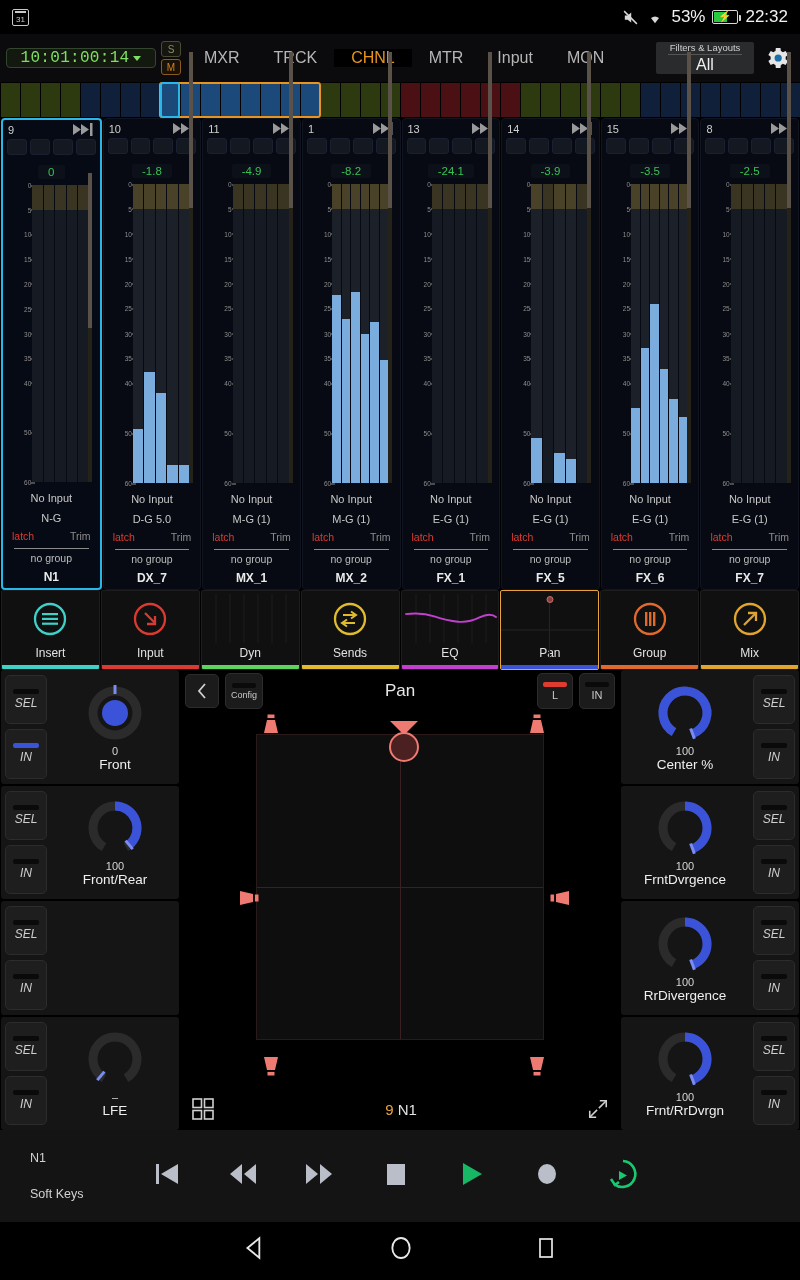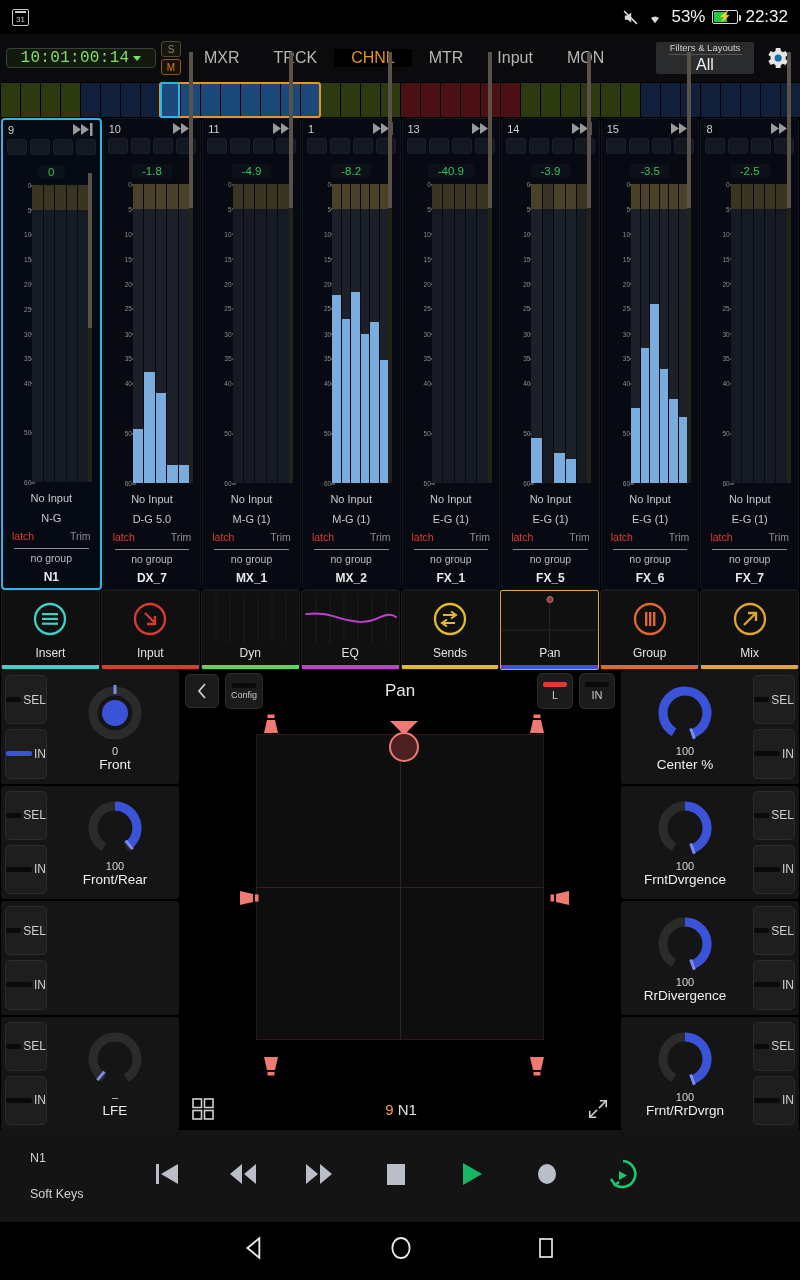--- a/index.html
+++ b/index.html
@@ -90,21 +90,21 @@
   .pan-mini { position:absolute; inset:0; }
   .pan-mini-dot { position:absolute; width:7px; height:7px; border-radius:50%; background:#8a3f3f; border:1px solid #c86d6d; left:50%; top:5px; transform:translateX(-50%); }
 
   
   .main { height:460px; display:flex; background:#000; gap:2px; padding:0 1px; }
   .side { width:178px; display:flex; flex-direction:column; gap:2px; }
   .srow { flex:1 1 0; background:#151515; border-radius:3px; display:flex; align-items:stretch; }
   .srow.right { flex-direction:row-reverse; }
   .sbtns { width:50px; display:flex; flex-direction:column; justify-content:center; gap:5px; padding:5px 4px; }
   .sbtn { flex:1 1 0; background:#1e1e1e; border:1px solid #2c2c2c; border-radius:5px;
-          display:flex; align-items:center; justify-content:center; gap:2px; }
+          display:flex; flex-direction:column; align-items:center; justify-content:center; gap:2px;font-style:italic; }
   .sbtn-led { width:26px; height:5px; border-radius:2px; background:#0a0a0a; }
   .sbtn-led.on { background:#3b53d8; }
   .sbtn-txt { font-size:12px; color:#cfcfcf; }
   .knobcell { flex:1 1 auto; display:flex; flex-direction:column; align-items:center; justify-content:center; }
   .knob { width:62px; height:62px; position:relative; }
   .knob svg { display:block; }
   .knob-val { font-size:11px; color:#d5d5d5; margin-top:1px; }
   .knob-lbl { font-size:13.5px; color:#efefef; }
 
   .pancenter { flex:1 1 auto; display:flex; flex-direction:column; background:#000; }
@@ -614,21 +614,21 @@
           <path d="M8 1 L16 6.5 L8 12 Z" fill="#9a9a9a"></path>
           <rect x="17" y="0" width="2.5" height="13" fill="#9a9a9a"></rect>
         </svg>
       </div>
       <div class="ch-btnrow">
         <div class="ch-minibtn"></div>
         <div class="ch-minibtn"></div>
         <div class="ch-minibtn"></div>
         <div class="ch-minibtn"></div>
       </div>
-      <div class="ch-gain">-40.9</div>
+      <div class="ch-gain">-24.1</div>
       <div class="meterwrap">
         <div class="meter">
           <div class="mscale">
             <div class="mtick" style="top: 0%;">0<i></i></div>
             <div class="mtick" style="top: 8.3%;">5<i></i></div>
             <div class="mtick" style="top: 16.6%;">10<i></i></div>
             <div class="mtick" style="top: 25%;">15<i></i></div>
             <div class="mtick" style="top: 33.3%;">20<i></i></div>
             <div class="mtick" style="top: 41.6%;">25<i></i></div>
             <div class="mtick" style="top: 50%;">30<i></i></div>
@@ -1000,45 +1000,45 @@
           <line x1="52" y1="0" x2="52" y2="46" stroke="#1d1d1d" stroke-width="1"></line>
           <line x1="65" y1="0" x2="65" y2="46" stroke="#1d1d1d" stroke-width="1"></line>
           <line x1="78" y1="0" x2="78" y2="46" stroke="#1d1d1d" stroke-width="1"></line>
         </svg>
       </div>
       <div class="ftab-lbl">Dyn</div>
       <div class="ftab-bar" style="background: rgb(95, 211, 95);"></div>
     </div>
     <div class="ftab">
       <div class="ftab-ico">
+        <svg width="40" height="40" viewBox="0 0 40 40">
+          <circle cx="20" cy="20" r="15" fill="none" stroke="#e0bb2e" stroke-width="2.3"></circle>
+          <path d="M13 16 h12" stroke="#e0bb2e" stroke-width="2"></path>
+          <path d="M13 24 h12" stroke="#e0bb2e" stroke-width="2"></path>
+          <path d="M21 12.5 L26 16 L21 19.5" stroke="#e0bb2e" stroke-width="2" fill="none"></path>
+          <path d="M17 20.5 L12 24 L17 27.5" stroke="#e0bb2e" stroke-width="2" fill="none"></path>
+        </svg>
+      </div>
+      <div class="ftab-lbl">Sends</div>
+      <div class="ftab-bar" style="background: rgb(224, 187, 46);"></div>
+    </div>
+    <div class="ftab">
+      <div class="ftab-ico">
         <svg width="100%" height="100%" viewBox="0 0 90 46">
           <line x1="13" y1="0" x2="13" y2="46" stroke="#1d1d1d" stroke-width="1"></line>
           <line x1="26" y1="0" x2="26" y2="46" stroke="#1d1d1d" stroke-width="1"></line>
           <line x1="39" y1="0" x2="39" y2="46" stroke="#1d1d1d" stroke-width="1"></line>
           <line x1="52" y1="0" x2="52" y2="46" stroke="#1d1d1d" stroke-width="1"></line>
           <line x1="65" y1="0" x2="65" y2="46" stroke="#1d1d1d" stroke-width="1"></line>
           <line x1="78" y1="0" x2="78" y2="46" stroke="#1d1d1d" stroke-width="1"></line>
           <path d="M3 19 Q18 17 30 21 T52 26 T72 22 T88 22" stroke="#c33fd0" stroke-width="1.7" fill="none"></path>
         </svg>
       </div>
       <div class="ftab-lbl">EQ</div>
       <div class="ftab-bar" style="background: rgb(195, 63, 208);"></div>
-    </div>
-    <div class="ftab">
-      <div class="ftab-ico">
-        <svg width="40" height="40" viewBox="0 0 40 40">
-          <circle cx="20" cy="20" r="15" fill="none" stroke="#e0bb2e" stroke-width="2.3"></circle>
-          <path d="M13 16 h12" stroke="#e0bb2e" stroke-width="2"></path>
-          <path d="M13 24 h12" stroke="#e0bb2e" stroke-width="2"></path>
-          <path d="M21 12.5 L26 16 L21 19.5" stroke="#e0bb2e" stroke-width="2" fill="none"></path>
-          <path d="M17 20.5 L12 24 L17 27.5" stroke="#e0bb2e" stroke-width="2" fill="none"></path>
-        </svg>
-      </div>
-      <div class="ftab-lbl">Sends</div>
-      <div class="ftab-bar" style="background: rgb(224, 187, 46);"></div>
     </div>
     <div class="ftab active">
       <div class="ftab-ico">
         <div class="pan-mini"><svg width="100%" height="100%" viewBox="0 0 90 52">
             <line x1="45" y1="0" x2="45" y2="52" stroke="#242424" stroke-width="1"></line>
             <line x1="0" y1="26" x2="90" y2="26" stroke="#242424" stroke-width="1"></line>
           </svg><div class="pan-mini-dot"></div></div>
       </div>
       <div class="ftab-lbl">Pan</div>
       <div class="ftab-bar" style="background: rgb(59, 83, 216);"></div>

